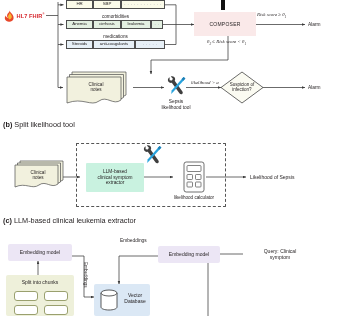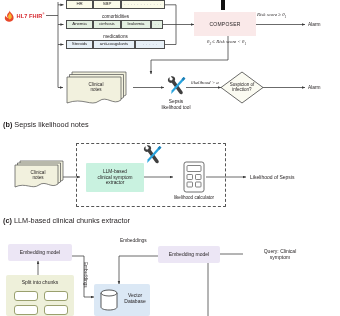--- a/index.html
+++ b/index.html
@@ -280,21 +280,21 @@
     <span>likelihood &gt; a</span>
   </div>
 
   <div class="plainlab ctr" style="left:221px;top:82px;width:42px;line-height:1.18;font-size:4.5px;">
     <span>Suspicion of</span><br>
     <span>infection?</span>
   </div>
 
   <div class="panel-title" style="left:3px;top:120px;">
     <b>(b)</b>
-    <span>Sepsis likelihood notes</span>
+    <span>Split likelihood tool</span>
   </div>
 
   <div class="dashbox" style="left:76px;top:143px;width:150px;height:64px;"></div>
 
   <div class="docstack" style="left:14px;top:158px;width:54px;height:34px;">
     <svg width="54" height="34" viewBox="0 0 54 34">
       <g fill="#f2f1de" stroke="#4d4d4d" stroke-width="0.7">
         <path d="M6,3 H49 V22 C42,27 37,18 30,23 C23,28 17,20 6,25 Z"></path>
         <path d="M3.5,5 H46.5 V24 C39.5,29 34.5,20 27.5,25 C20.5,30 14.5,22 3.5,27 Z"></path>
         <path d="M1,7 H44 V26 C37,31 32,22 25,27 C18,32 12,24 1,29 Z"></path>
@@ -340,21 +340,21 @@
   <div class="plainlab ctr" style="left:160px;top:195px;width:68px;font-size:4.6px;">
     <span>likelihood calculator</span>
   </div>
 
   <div class="plainlab" style="left:250px;top:174px;font-size:5px;">
     <span>Likelihood of Sepsis</span>
   </div>
 
   <div class="panel-title" style="left:3px;top:216px;">
     <b>(c)</b>
-    <span>LLM-based clinical chunks extractor</span>
+    <span>LLM-based clinical leukemia extractor</span>
   </div>
 
   <div class="lavbox" style="left:8px;top:244px;width:64px;height:17px;">
     <span>Embedding model</span>
   </div>
 
   <div class="yellowbox" style="left:6px;top:275px;width:68px;height:41px;">
     <div class="chunkslabel" style="top:4px;left:0;">
       <span>Split into chunks</span>
     </div>

